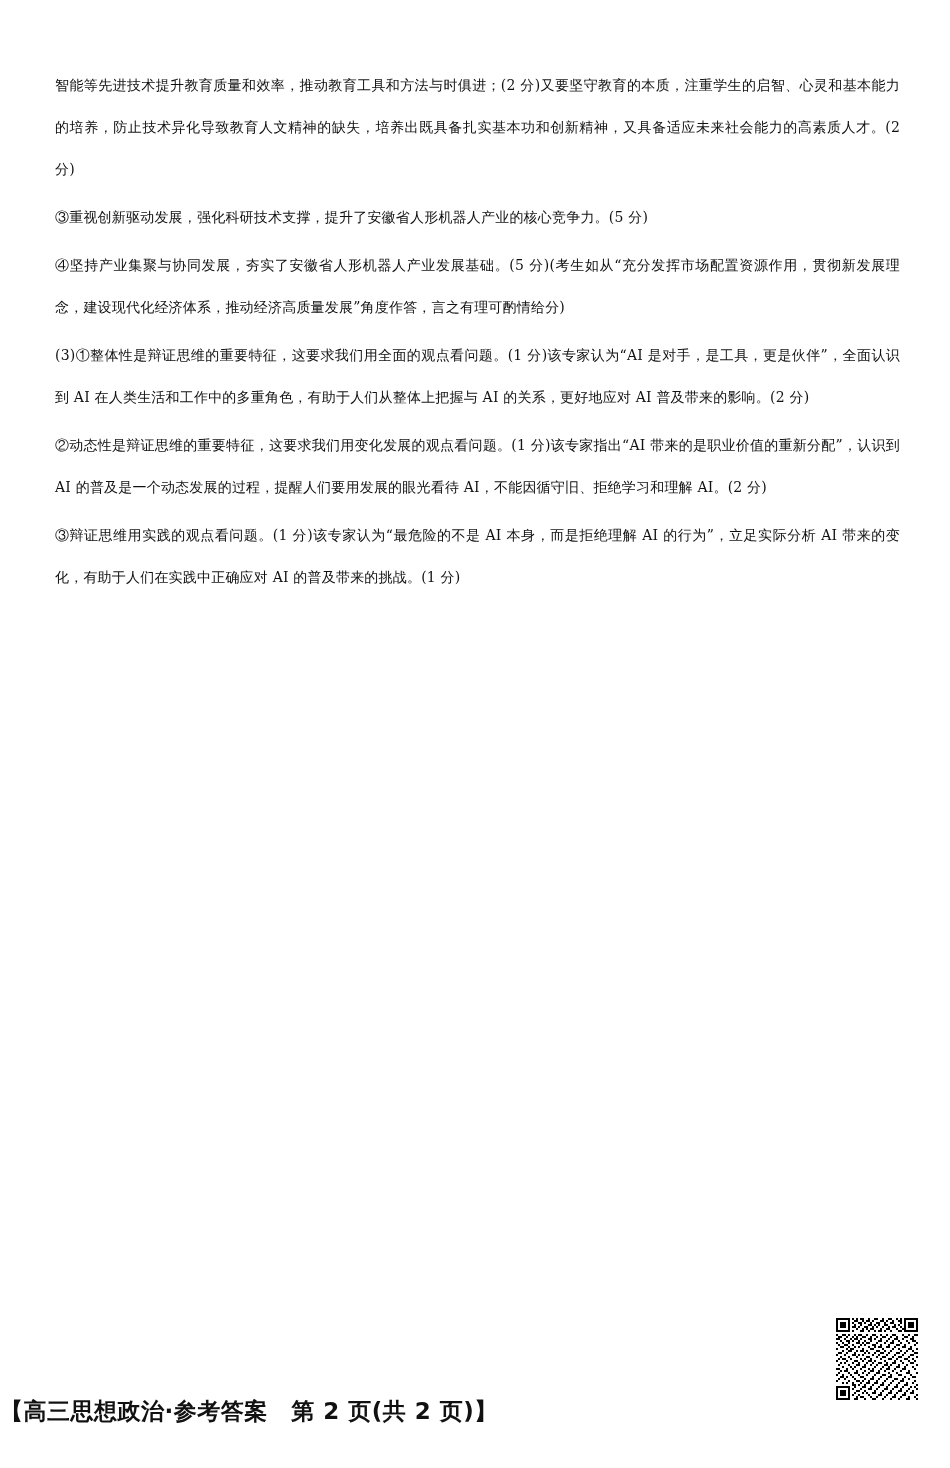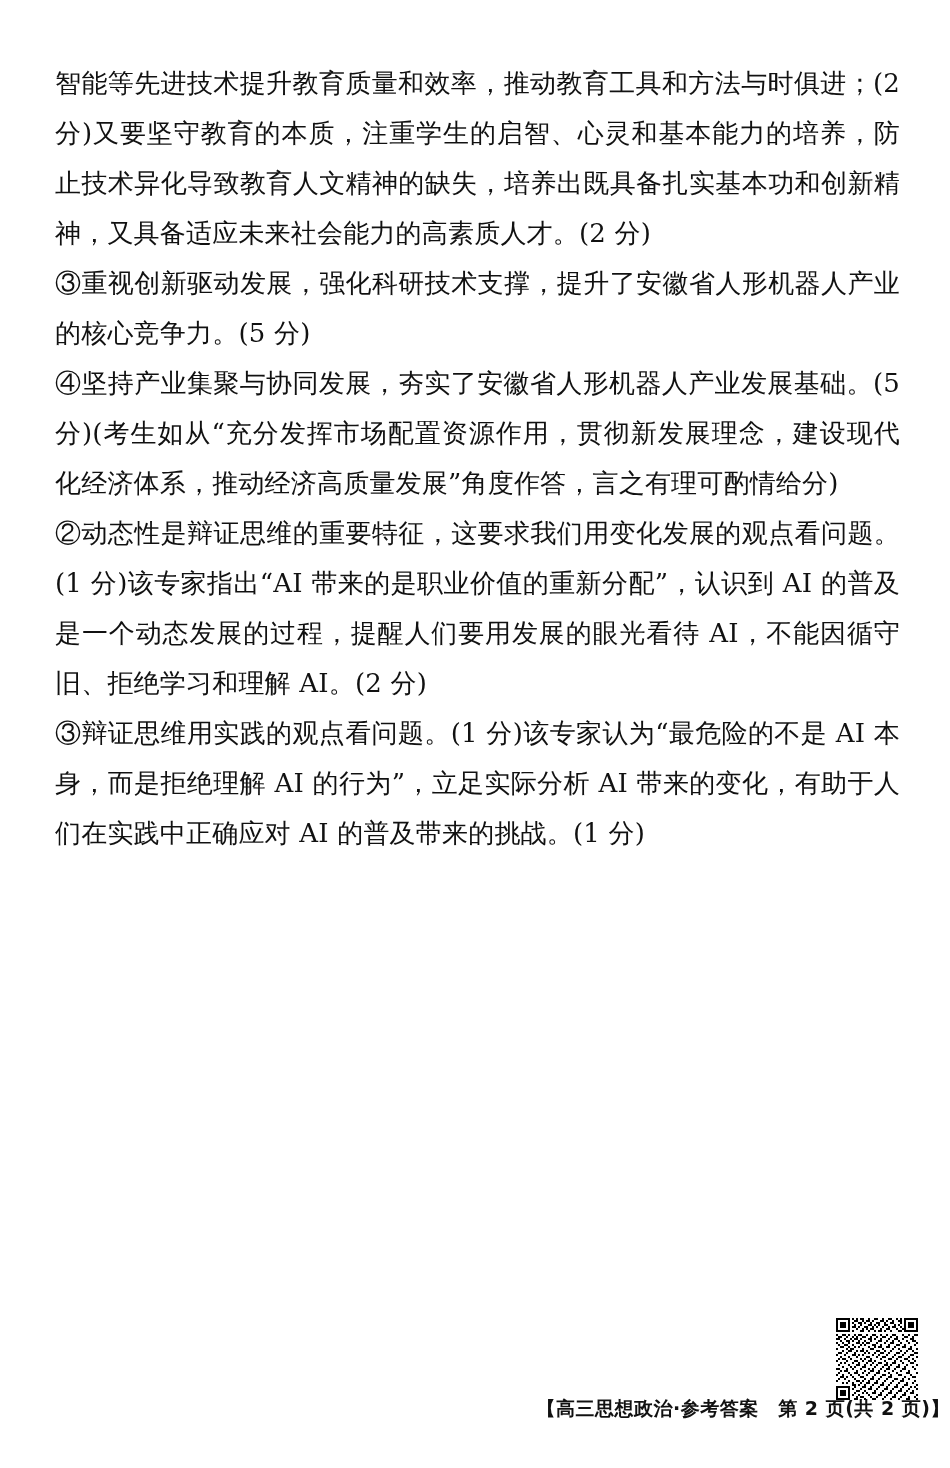--- a/index.html
+++ b/index.html
@@ -22,35 +22,35 @@
     width: 950px;
     height: 1468px;
   }
   .content {
     position: absolute;
     left: 55px;
     top: 58px;
     width: 845px;
   }
   .para {
-    font-size: 26px;
-    line-height: 50px;
+    font-size: 14px;
+    line-height: 42px;
     letter-spacing: 0.2px;
     text-align: justify;
     text-justify: inter-character;
-    margin: 0 0 0 0;
+    margin: 6px 0 0 0;
     word-break: break-all;
   }
   .footer {
     position: absolute;
     left: 0;
     top: 1396px;
     width: 950px;
-    text-align: right;
-    font-size: 19px;
+    text-align: left;
+    font-size: 23px;
     font-weight: bold;
     letter-spacing: 0.5px;
     font-family: "DejaVu Sans", "Liberation Sans", sans-serif;
   }
   .qr {
     position: absolute;
     right: 32px;
     top: 1318px;
     width: 82px;
     height: 82px;
@@ -59,20 +59,21 @@
 </style>
 </head>
 <body>
 
 <div class="page">
 
   <div class="content">
     <p class="para">智能等先进技术提升教育质量和效率，推动教育工具和方法与时俱进；(2 分)又要坚守教育的本质，注重学生的启智、心灵和基本能力的培养，防止技术异化导致教育人文精神的缺失，培养出既具备扎实基本功和创新精神，又具备适应未来社会能力的高素质人才。(2 分)</p>
     <p class="para">③重视创新驱动发展，强化科研技术支撑，提升了安徽省人形机器人产业的核心竞争力。(5 分)</p>
     <p class="para">④坚持产业集聚与协同发展，夯实了安徽省人形机器人产业发展基础。(5 分)(考生如从“充分发挥市场配置资源作用，贯彻新发展理念，建设现代化经济体系，推动经济高质量发展”角度作答，言之有理可酌情给分)</p>
+    <p class="para">(3)①整体性是辩证思维的重要特征，这要求我们用全面的观点看问题。(1 分)该专家认为“AI 是对手，是工具，更是伙伴”，全面认识到 AI 在人类生活和工作中的多重角色，有助于人们从整体上把握与 AI 的关系，更好地应对 AI 普及带来的影响。(2 分)</p>
     <p class="para">②动态性是辩证思维的重要特征，这要求我们用变化发展的观点看问题。(1 分)该专家指出“AI 带来的是职业价值的重新分配”，认识到 AI 的普及是一个动态发展的过程，提醒人们要用发展的眼光看待 AI，不能因循守旧、拒绝学习和理解 AI。(2 分)</p>
     <p class="para">③辩证思维用实践的观点看问题。(1 分)该专家认为“最危险的不是 AI 本身，而是拒绝理解 AI 的行为”，立足实际分析 AI 带来的变化，有助于人们在实践中正确应对 AI 的普及带来的挑战。(1 分)</p>
   </div>
 
   <div class="qr">
     <svg width="82" height="82" viewBox="0 0 41 41" shape-rendering="crispEdges">
       <rect width="41" height="41" fill="#ffffff"></rect>
       <g fill="#000000">
         <rect x="0" y="0" width="7" height="7"></rect>
           <rect x="1" y="1" width="5" height="5" fill="#fff"></rect>

